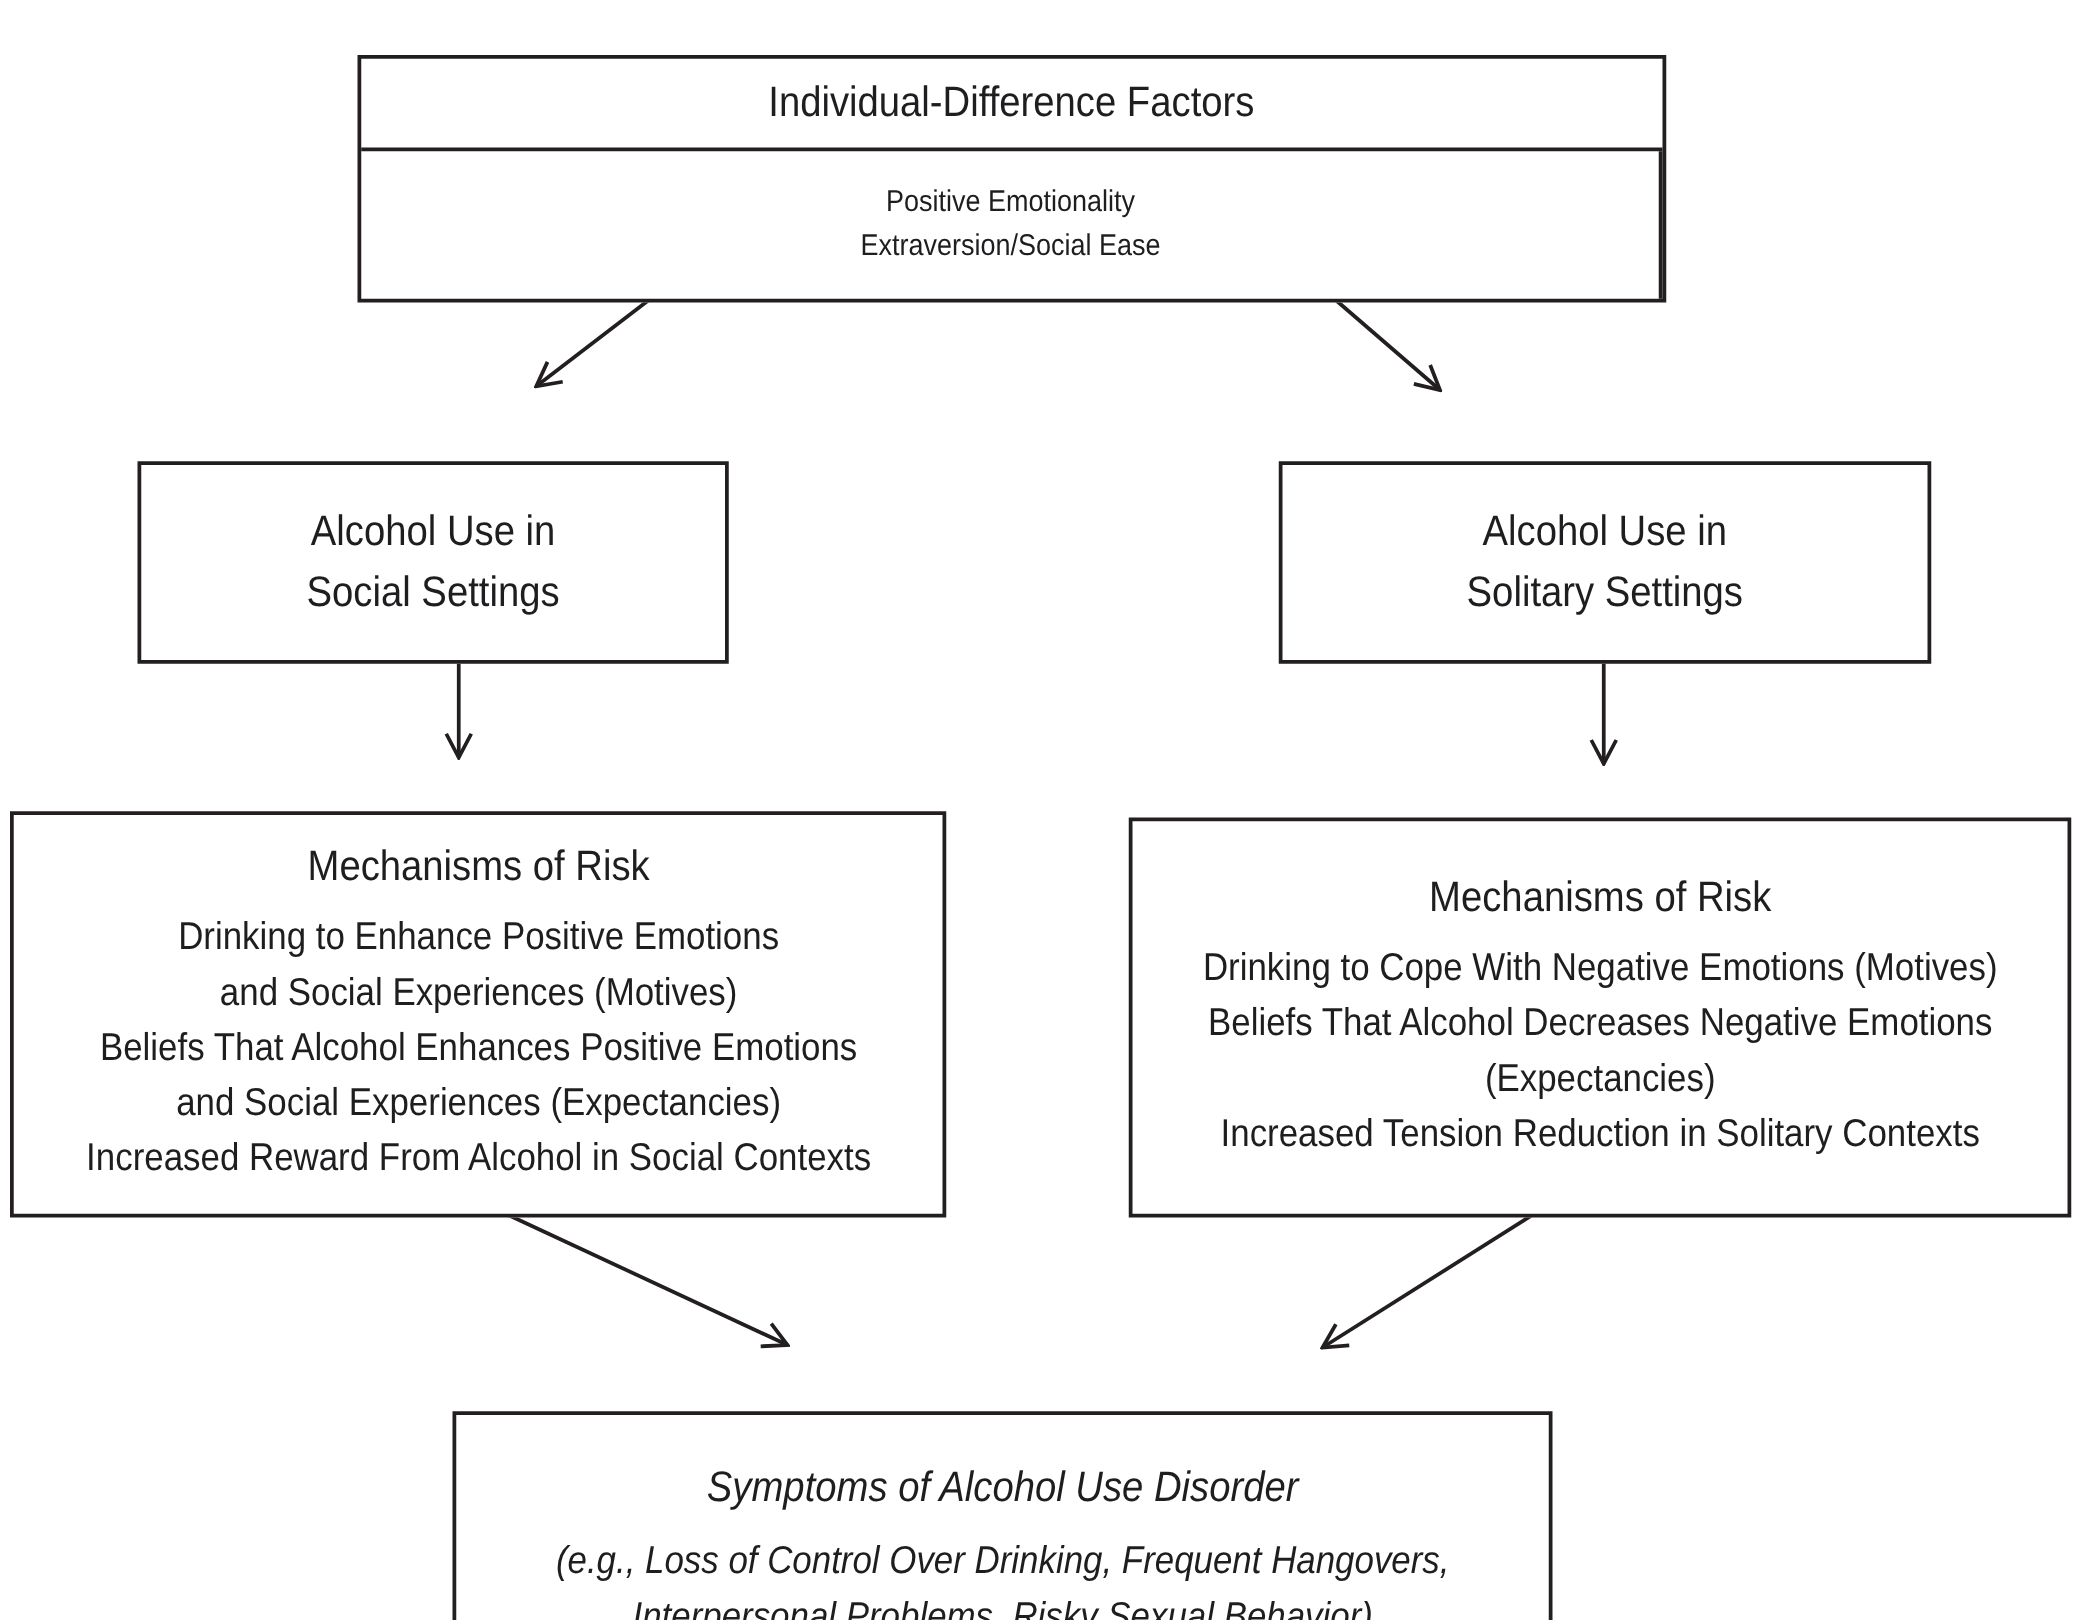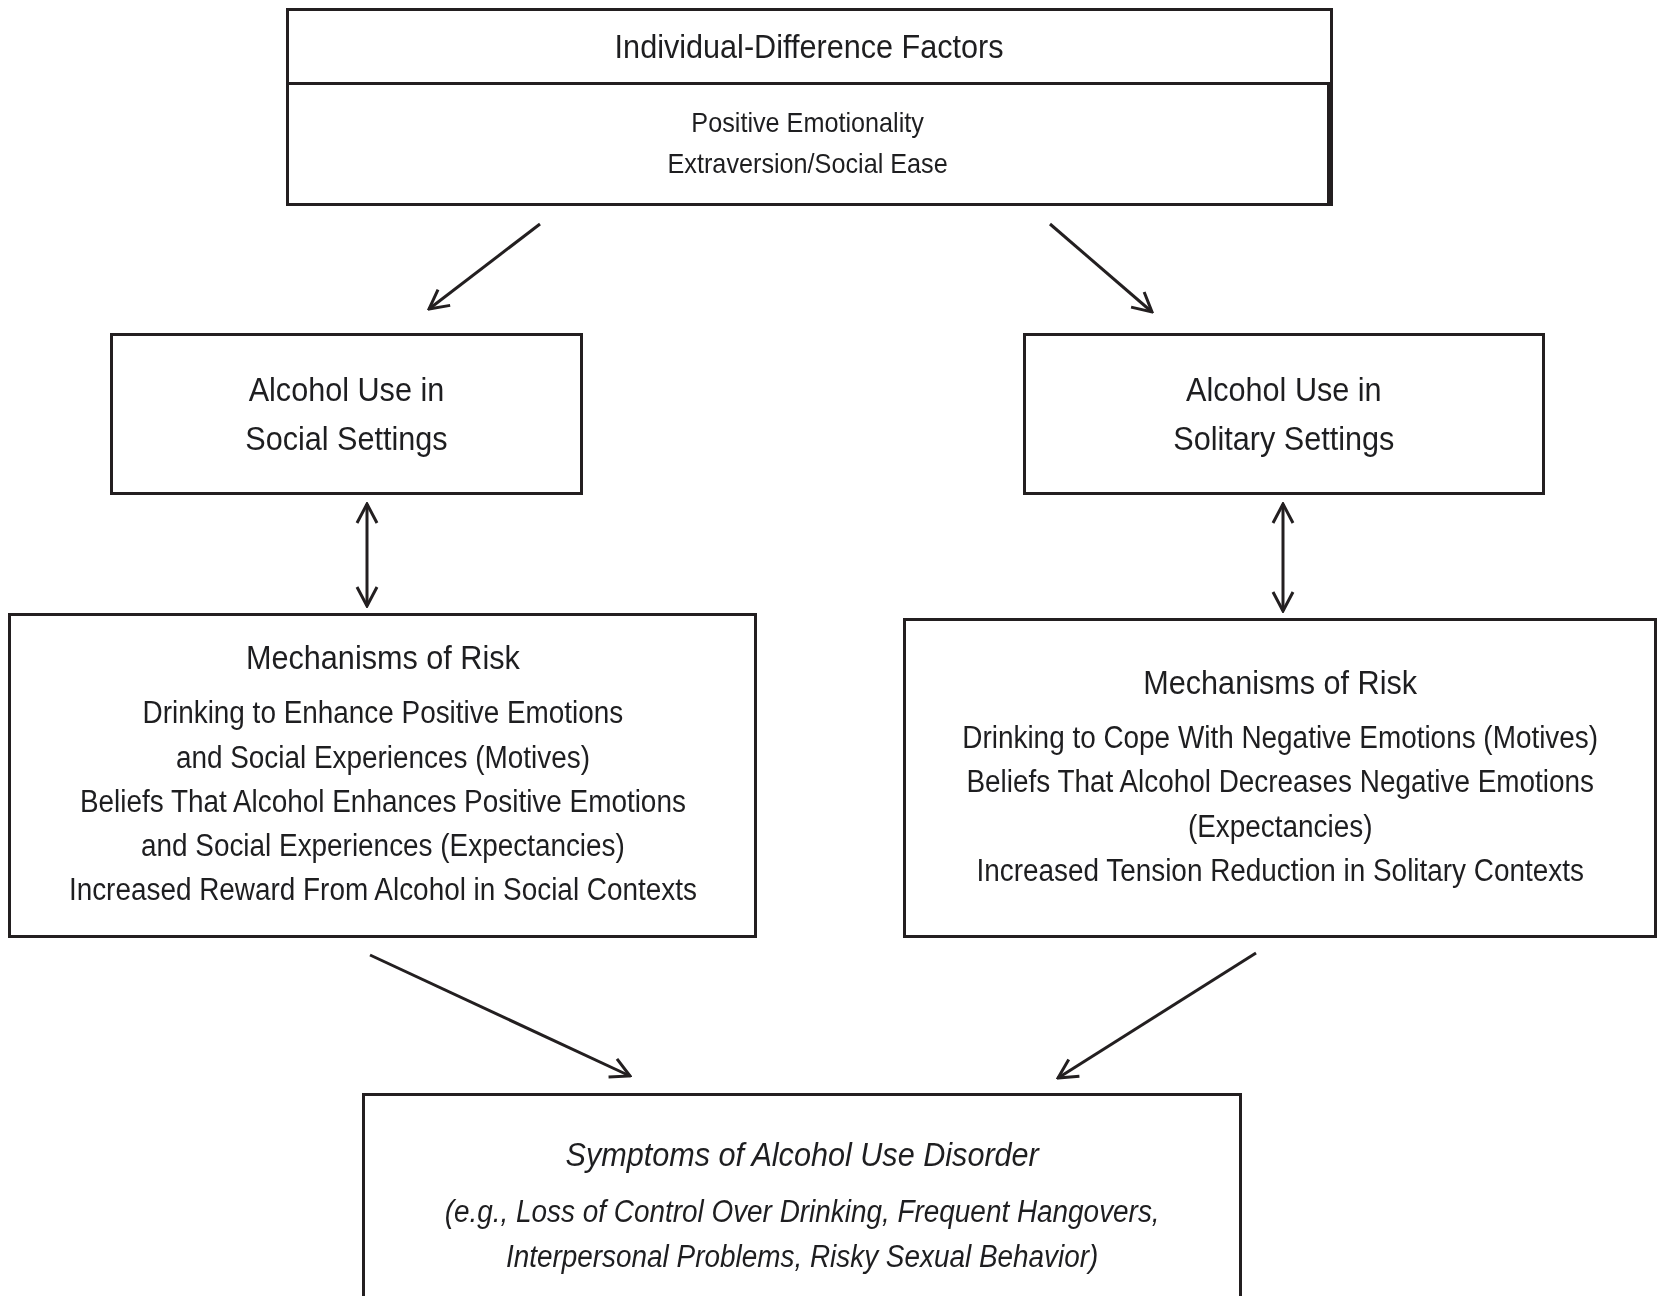--- a/index.html
+++ b/index.html
@@ -27,20 +27,21 @@
   .box {
     position: absolute;
     border: 3px solid #231f20;
     background: #ffffff;
     box-sizing: border-box;
     display: flex;
     flex-direction: column;
     align-items: center;
     justify-content: center;
     text-align: center;
+    margin-top: 36px;
   }
   .condense {
     transform: scaleX(0.9);
     transform-origin: 50% 50%;
   }
   .pre { white-space: pre-line; }
 
   
   .top-box { flex-direction: column; align-items: stretch; justify-content: flex-start; }
   .top-title-row {
@@ -50,21 +51,21 @@
     align-items: center;
     justify-content: center;
     font-size: 34px;
   }
   .top-cells { flex: 1; display: flex; align-items: stretch; }
   .cell {
     flex: 1;
     display: flex;
     align-items: center;
     justify-content: center;
-    font-size: 28px;
+    font-size: 24px;
     line-height: 1.45;
   }
   .cell-left { border-right: 3px solid #231f20; }
 
   .use-box-text { font-size: 34px; line-height: 1.45; }
 
   .mech-title { font-size: 34px; margin-bottom: 14px; }
   .mech-body  { font-size: 31px; line-height: 1.43; }
 
   .symp-title { font-size: 34px; margin-bottom: 16px; }

